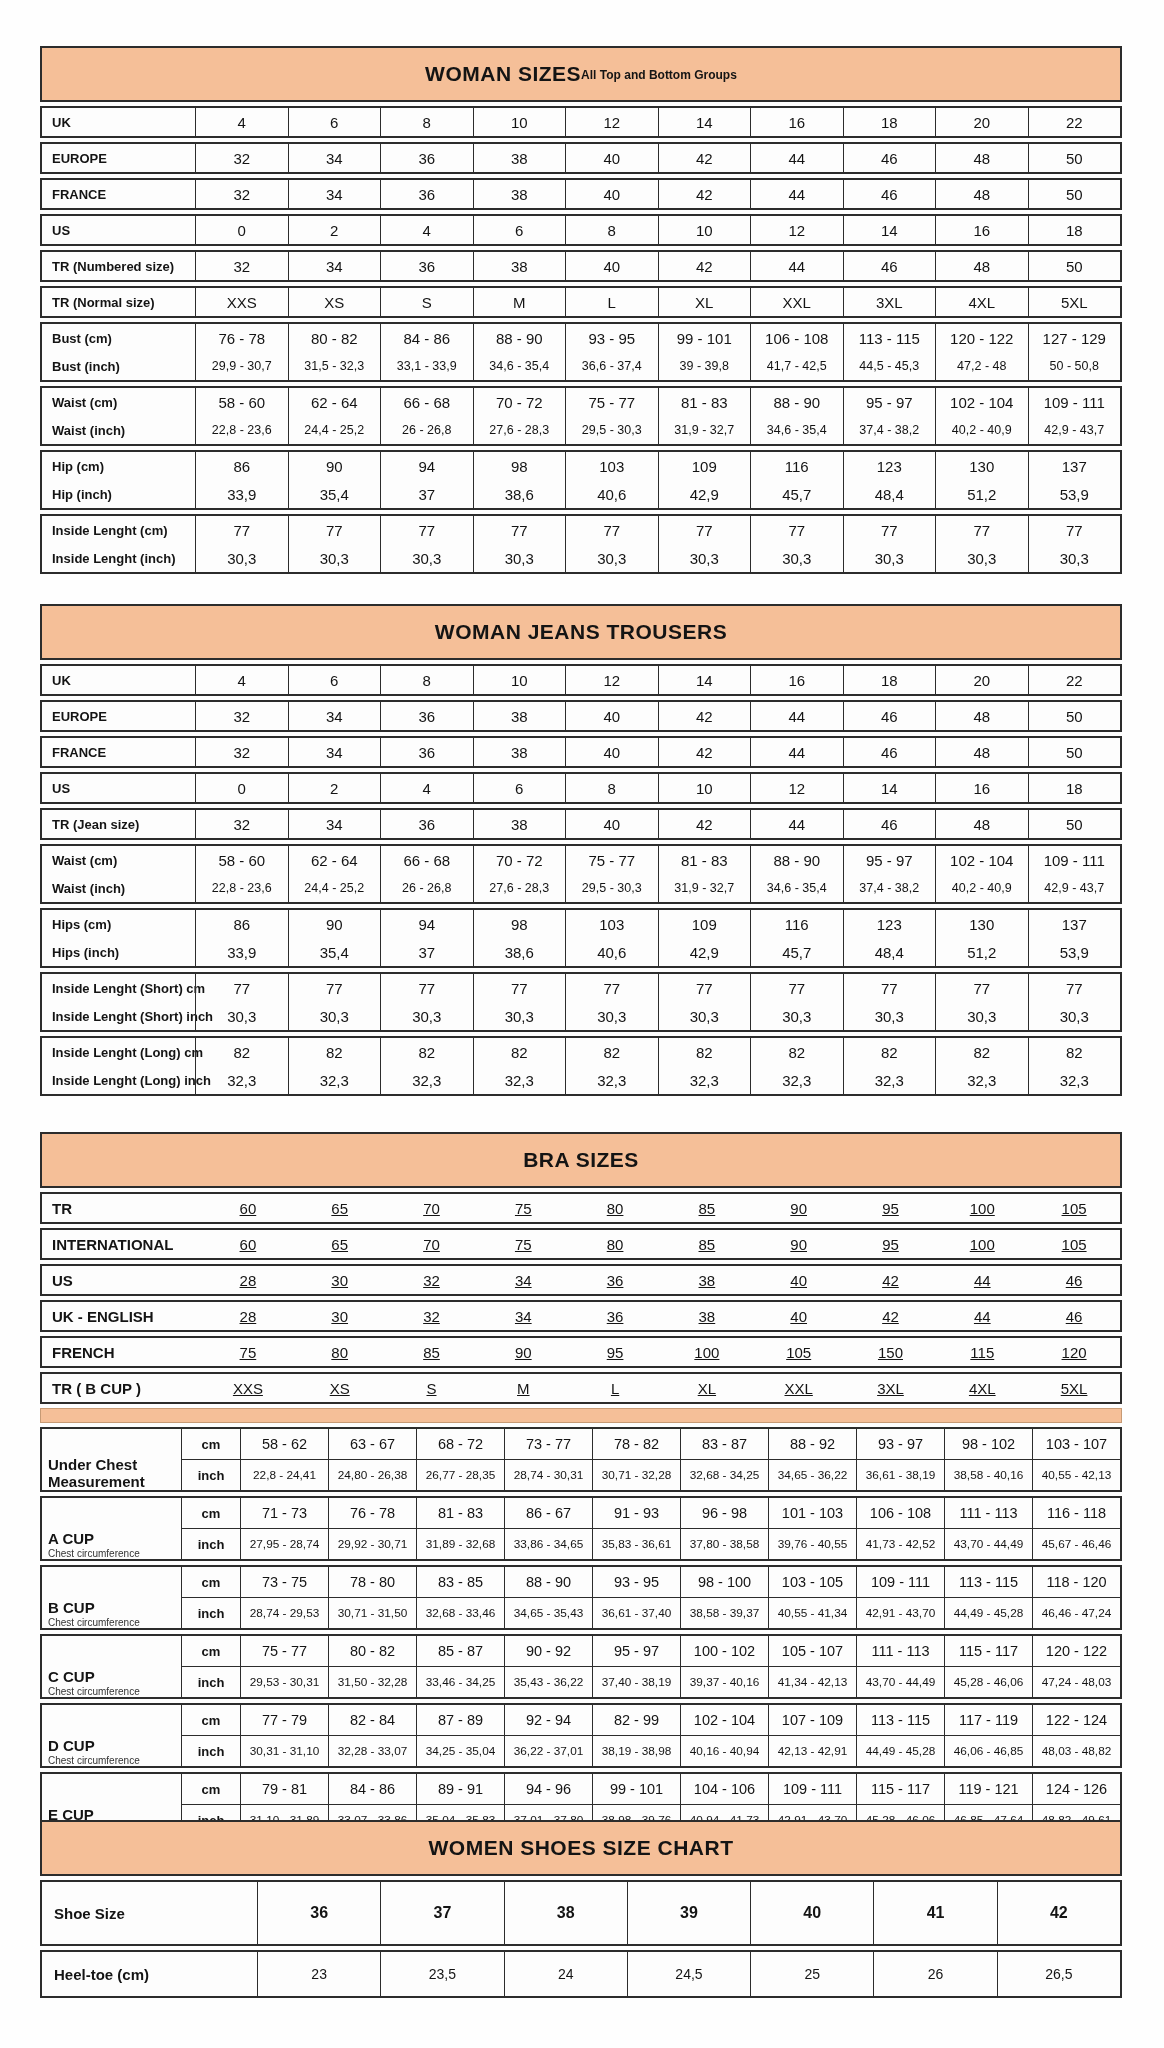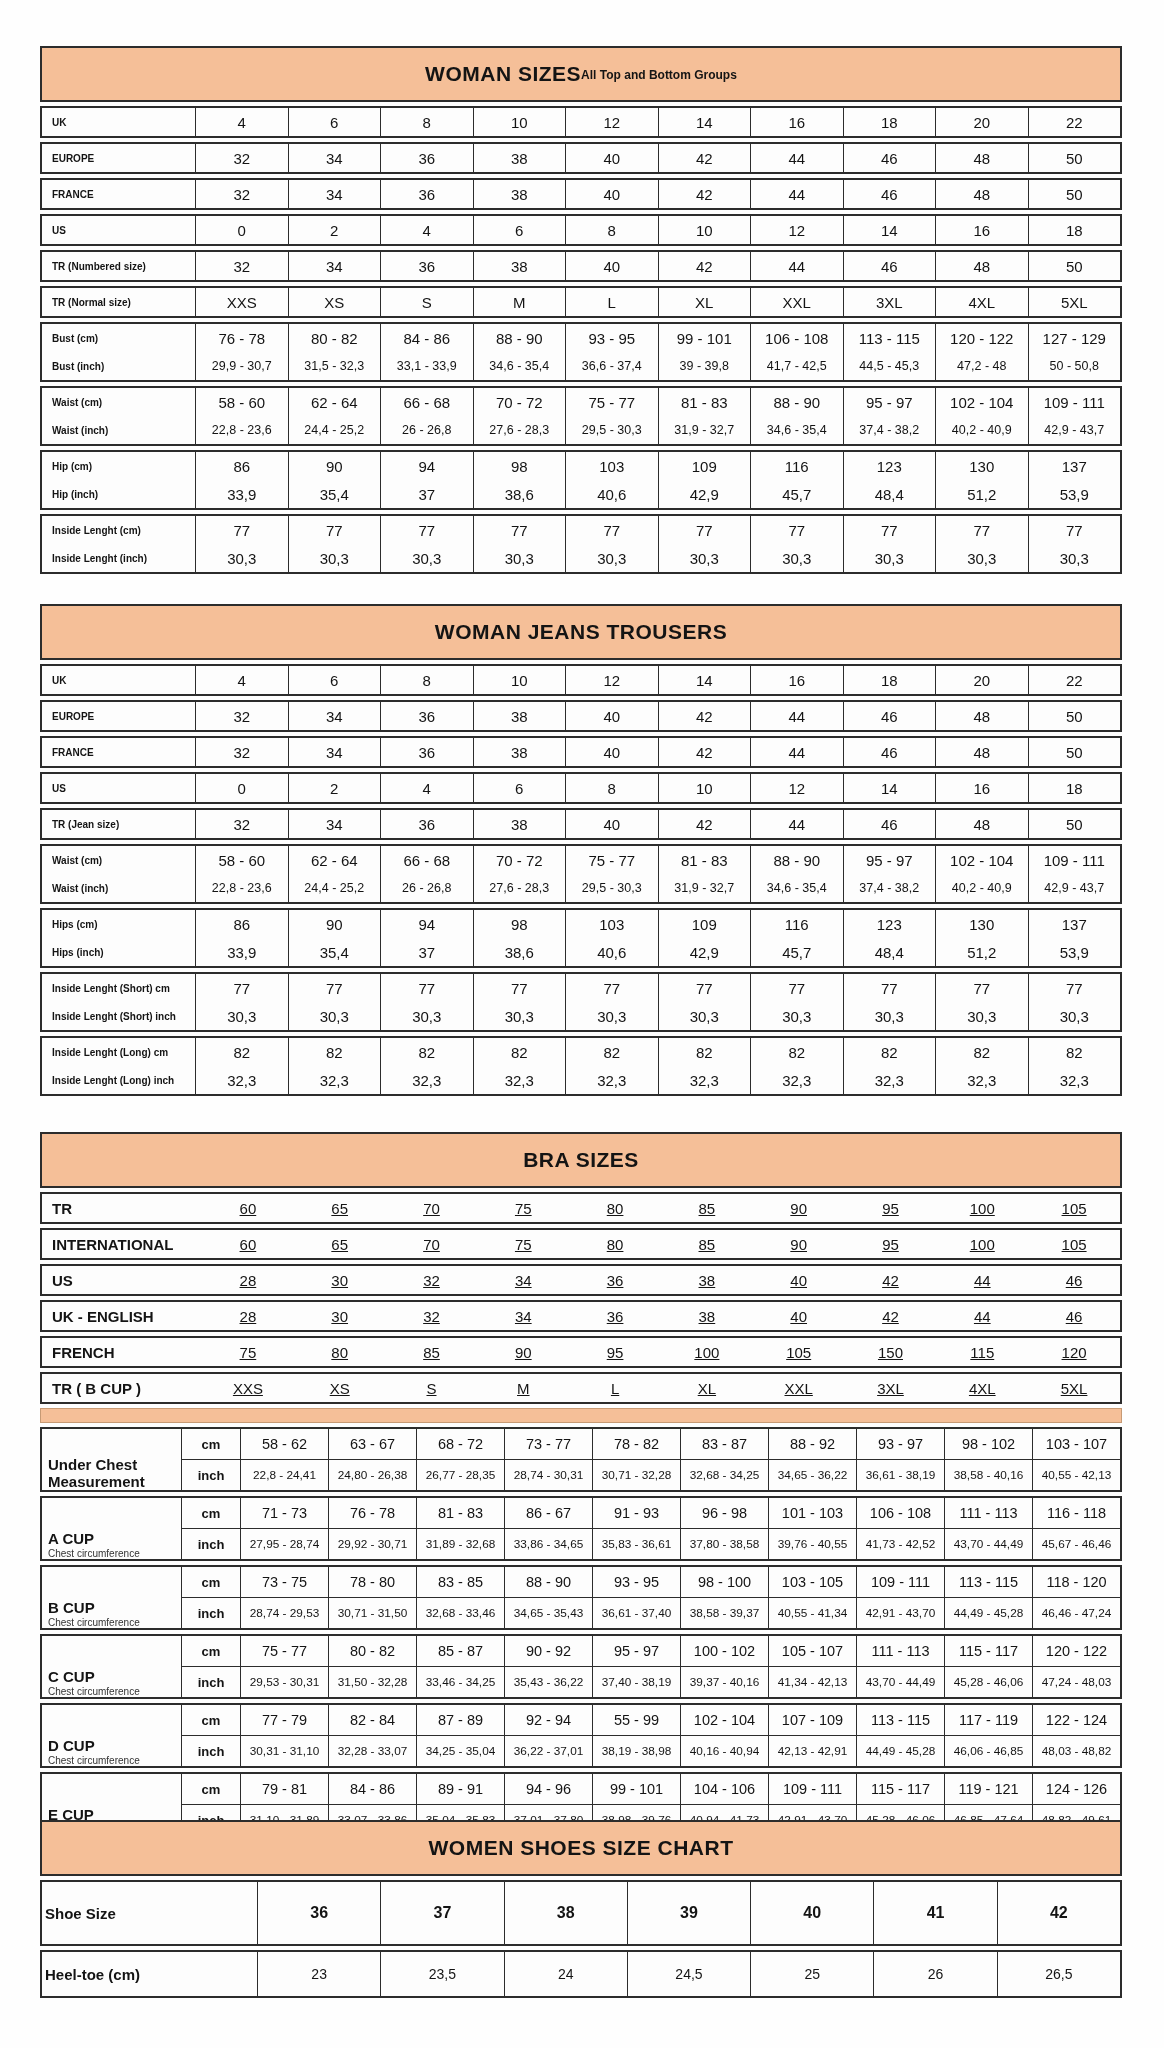--- a/index.html
+++ b/index.html
@@ -9,21 +9,21 @@
   #t1{top:46px}#t2{top:604px}#t3{top:1132px}#t4{top:1820px}
 
   .hdr{border:2px solid #2c2c2c;background:#f5bf98;display:flex;
        align-items:center;justify-content:center;margin-bottom:4px;}
   .hdr-tall{height:52px}
   .hdr-title{font-weight:bold;font-size:21px;letter-spacing:.5px;}
   .hdr-sub{font-weight:bold;font-size:12px;margin-top:1px;}
 
   .box{border:2px solid #2c2c2c;margin-bottom:4px;background:#fdfdfd;}
   .r{display:flex;align-items:center;height:28px;}
-  .lc{width:153px;flex:0 0 153px;padding-left:10px;font-weight:bold;font-size:10px;
+  .lc{width:153px;flex:0 0 153px;padding-left:10px;font-weight:bold;font-size:13px;
       box-sizing:border-box;white-space:nowrap;}
   .vc{flex:1 1 0;text-align:center;font-size:15px;border-left:1.5px solid #2c2c2c;
       align-self:stretch;display:flex;align-items:center;justify-content:center;}
   .r.small .vc{font-size:12.5px;}
 
   
   .r .lc-plain{width:160px;flex:0 0 160px;padding-left:10px;font-weight:bold;font-size:15px;
       box-sizing:border-box;white-space:nowrap;}
   .vc-plain{flex:1 1 0;text-align:center;font-size:15px;text-decoration:underline;}
 
@@ -36,21 +36,21 @@
   .cup-title{font-weight:bold;font-size:15px;line-height:1.15;}
   .cup-sub{font-size:10px;color:#333;margin-top:1px;}
   .cup-right{flex:1 1 0;display:flex;flex-direction:column;}
   .cup-right .r{height:30px;}
   .cup-right .r.sep{border-top:1.5px solid #2c2c2c;}
   .uc{width:58px;flex:0 0 58px;text-align:center;font-weight:bold;font-size:13px;}
   .cup-right .vc{font-size:14.5px;}
   .cup-right .r.inchrow .vc{font-size:11.8px;}
 
   
-  .shoe-label{width:215px;flex:0 0 215px;padding-left:3px;font-weight:bold;font-size:15px;
+  .shoe-label{width:215px;flex:0 0 215px;padding-left:12px;font-weight:bold;font-size:15px;
       box-sizing:border-box;}
   #t4 .r-shoe{height:62px;}
   #t4 .r-heel{height:44px;}
   #t4 .r-shoe .vc{font-weight:bold;font-size:16px;}
   #t4 .r-heel .vc{font-size:14px;}
 </style>
 </head>
 <body>
 
 <div class="sheet">
@@ -699,21 +699,21 @@
             <div class="cup-title">D CUP</div>
             <div class="cup-sub">Chest circumference</div>
           </div>
           <div class="cup-right">
             <div class="r">
               <div class="uc">cm</div>
               <div class="vc">77 - 79</div>
               <div class="vc">82 - 84</div>
               <div class="vc">87 - 89</div>
               <div class="vc">92 - 94</div>
-              <div class="vc">55 - 99</div>
+              <div class="vc">82 - 99</div>
               <div class="vc">102 - 104</div>
               <div class="vc">107 - 109</div>
               <div class="vc">113 - 115</div>
               <div class="vc">117 - 119</div>
               <div class="vc">122 - 124</div>
             </div>
             <div class="r sep inchrow">
               <div class="uc">inch</div>
               <div class="vc">30,31 - 31,10</div>
               <div class="vc">32,28 - 33,07</div>

